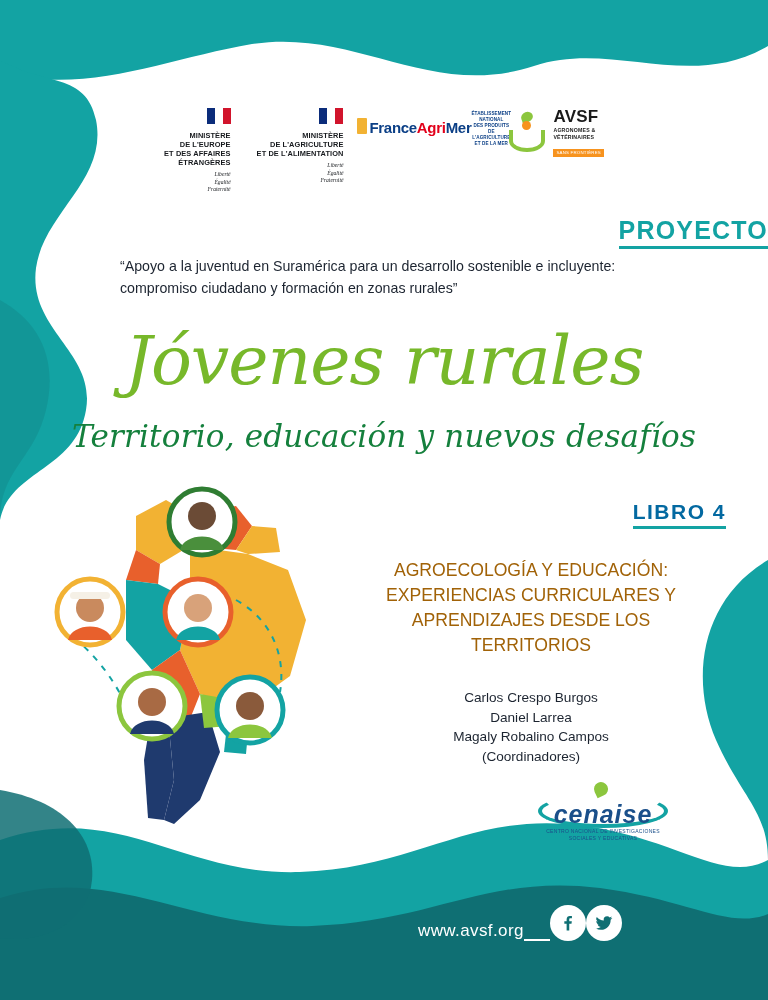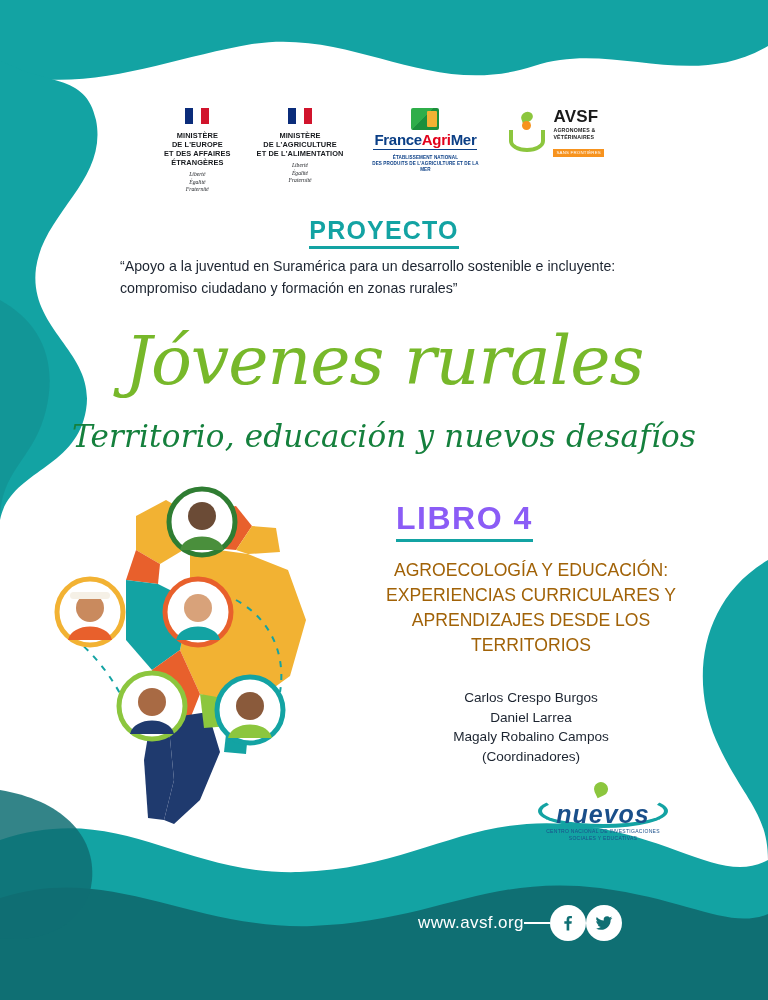--- a/index.html
+++ b/index.html
@@ -26,21 +26,21 @@
   .logos {
     position: absolute;
     top: 108px;
     left: 0;
     width: 768px;
     display: flex;
     justify-content: center;
     align-items: flex-start;
     gap: 26px;
   }
-  .logo-block { text-align: center; }
+  .logo-block { text-align: right; }
 
   .fr-flag {
     width: 24px; height: 16px;
     display: inline-block;
     background: linear-gradient(to right, #0b2c7a 0 33.3%, #ffffff 33.3% 66.6%, #d1142c 66.6% 100%);
     margin-bottom: 3px;
   }
   .min-title {
     font-size: 7.4px;
     font-weight: bold;
@@ -52,21 +52,20 @@
     margin-top: 4px;
     font-family: "Liberation Serif", serif;
     font-style: italic;
     font-size: 5.6px;
     line-height: 1.35;
     color: #16191d;
   }
 
   .fam-logo {
     display: flex;
-    flex-direction: column;
     align-items: center;
     width: 112px;
   }
   .fam-mark {
     width: 28px; height: 22px;
     background:
       linear-gradient(135deg, #2fae4a 0 45%, #1c8f3c 45% 100%);
     border-radius: 2px;
     position: relative;
     margin-bottom: 2px;
@@ -142,21 +141,21 @@
     font-size: 4.4px;
     padding: 1.5px 3px;
     display: inline-block;
     letter-spacing: .2px;
   }
 
   
   .proyecto {
     position: absolute;
     top: 216px; left: 0; width: 768px;
-    text-align: center;
+    text-align: right;
     font-size: 25px;
     font-weight: bold;
     color: #13a3a3;
     letter-spacing: 1.2px;
   }
   .proyecto .u {
     border-bottom: 3px solid #13a3a3;
     padding-bottom: 2px;
   }
   .proyecto-sub {
@@ -189,25 +188,25 @@
     font-style: italic;
     font-size: 31px;
     color: #15803d;
     letter-spacing: .2px;
   }
 
   
   .libro {
     position: absolute;
     top: 500px; left: 396px; width: 330px;
-    text-align: left;
-    font-size: 32px;
+    text-align: right;
+    font-size: 21px;
     font-weight: bold;
     letter-spacing: 1.5px;
-    color: #8b5cf6;
+    color: #0369a1;
   }
   .libro .u { border-bottom: 3px solid #13a3a3; padding-bottom: 3px; }
 
   .book-title {
     position: absolute;
     top: 558px; left: 366px; width: 330px;
     text-align: center;
     font-size: 17.6px;
     line-height: 1.42;
     color: #a16207;
@@ -253,21 +252,21 @@
     position: absolute; left: 0; top: 46px; width: 150px;
     font-size: 5px; color: #1a4f8a; line-height: 1.4;
     letter-spacing: .3px;
   }
 
   
   .footer {
     position: absolute;
     top: 905px; left: 418px;
     display: flex;
-    align-items: center;
+    align-items: flex-end;
   }
   .footer .url {
     font-size: 17px;
     color: #ffffff;
     letter-spacing: .4px;
   }
   .footer .dash { width: 26px; height: 2px; background: #ffffff; }
   .social {
     width: 36px; height: 36px;
     border-radius: 50%;
@@ -419,21 +418,21 @@
   </div>
   <div class="book-title">AGROECOLOGÍA Y EDUCACIÓN: EXPERIENCIAS CURRICULARES Y APRENDIZAJES DESDE LOS TERRITORIOS</div>
   <div class="authors" style="white-space:pre-line">Carlos Crespo Burgos
 Daniel Larrea
 Magaly Robalino Campos
 (Coordinadores)</div>
 
   <div class="cenaise">
     <span class="c-leaf"></span>
     <span class="c-swoosh"></span>
-    <div class="c-word">nuevos</div>
+    <div class="c-word">cenaise</div>
     <div class="c-tag" style="white-space:pre-line">CENTRO NACIONAL DE INVESTIGACIONES
 SOCIALES Y EDUCATIVAS</div>
   </div>
 
   <div class="footer">
     <span class="url">www.avsf.org</span>
     <span class="dash"></span>
     <span class="social">
       <svg width="20" height="20" viewBox="0 0 24 24" fill="#0f6f73">
           <path d="M13.5 21v-8h2.7l.4-3.1h-3.1V7.9c0-.9.25-1.5 1.55-1.5h1.65V3.6C16.4 3.55 15.43 3.5 14.3 3.5c-2.35 0-3.95 1.43-3.95 4.07V9.9H7.6V13h2.75v8z"></path>

